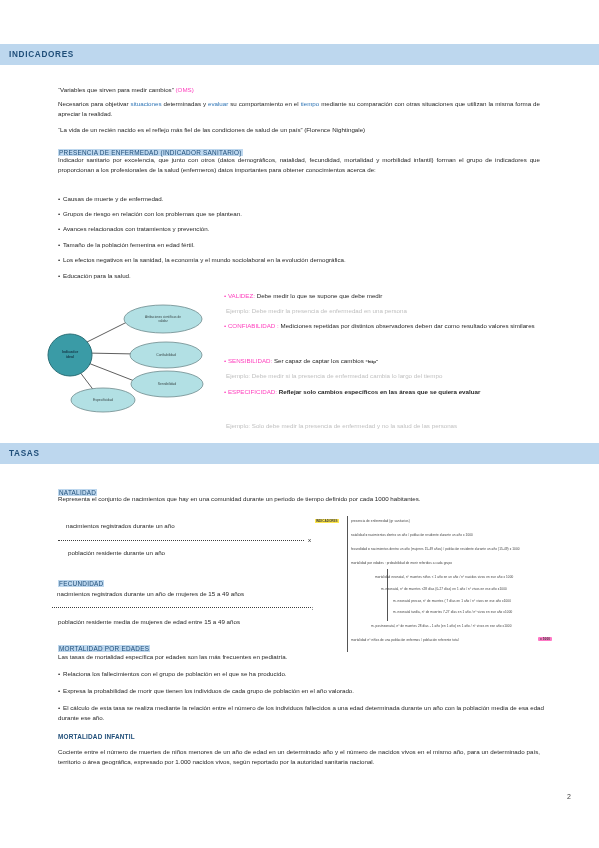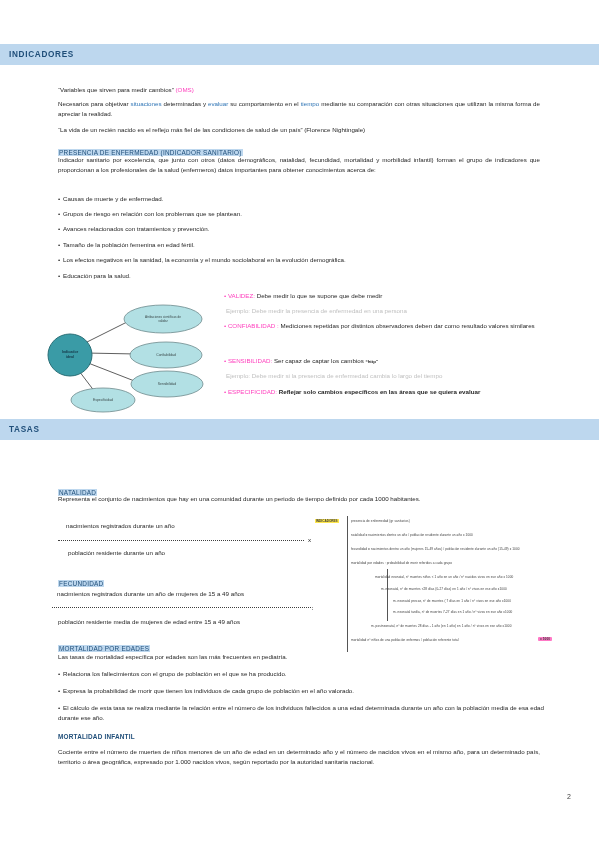--- a/index.html
+++ b/index.html
@@ -33,21 +33,21 @@
     align-items: center;
   }
   .section-bar .label {
     font-size: 8.2px;
     font-weight: bold;
     letter-spacing: 0.7px;
     color: #1f4e79;
     padding-left: 9px;
   }
   #bar-indicadores { top: 44px; }
-  #bar-tasas { top: 419px; text-align: center; }
+  #bar-tasas { top: 443px; text-align: center; }
 
   
   .txt {
     position: absolute;
     font-size: 6.2px;
     line-height: 9.6px;
     color: #262626;
     text-align: justify;
   }
   .txt.nj { text-align: left; }

